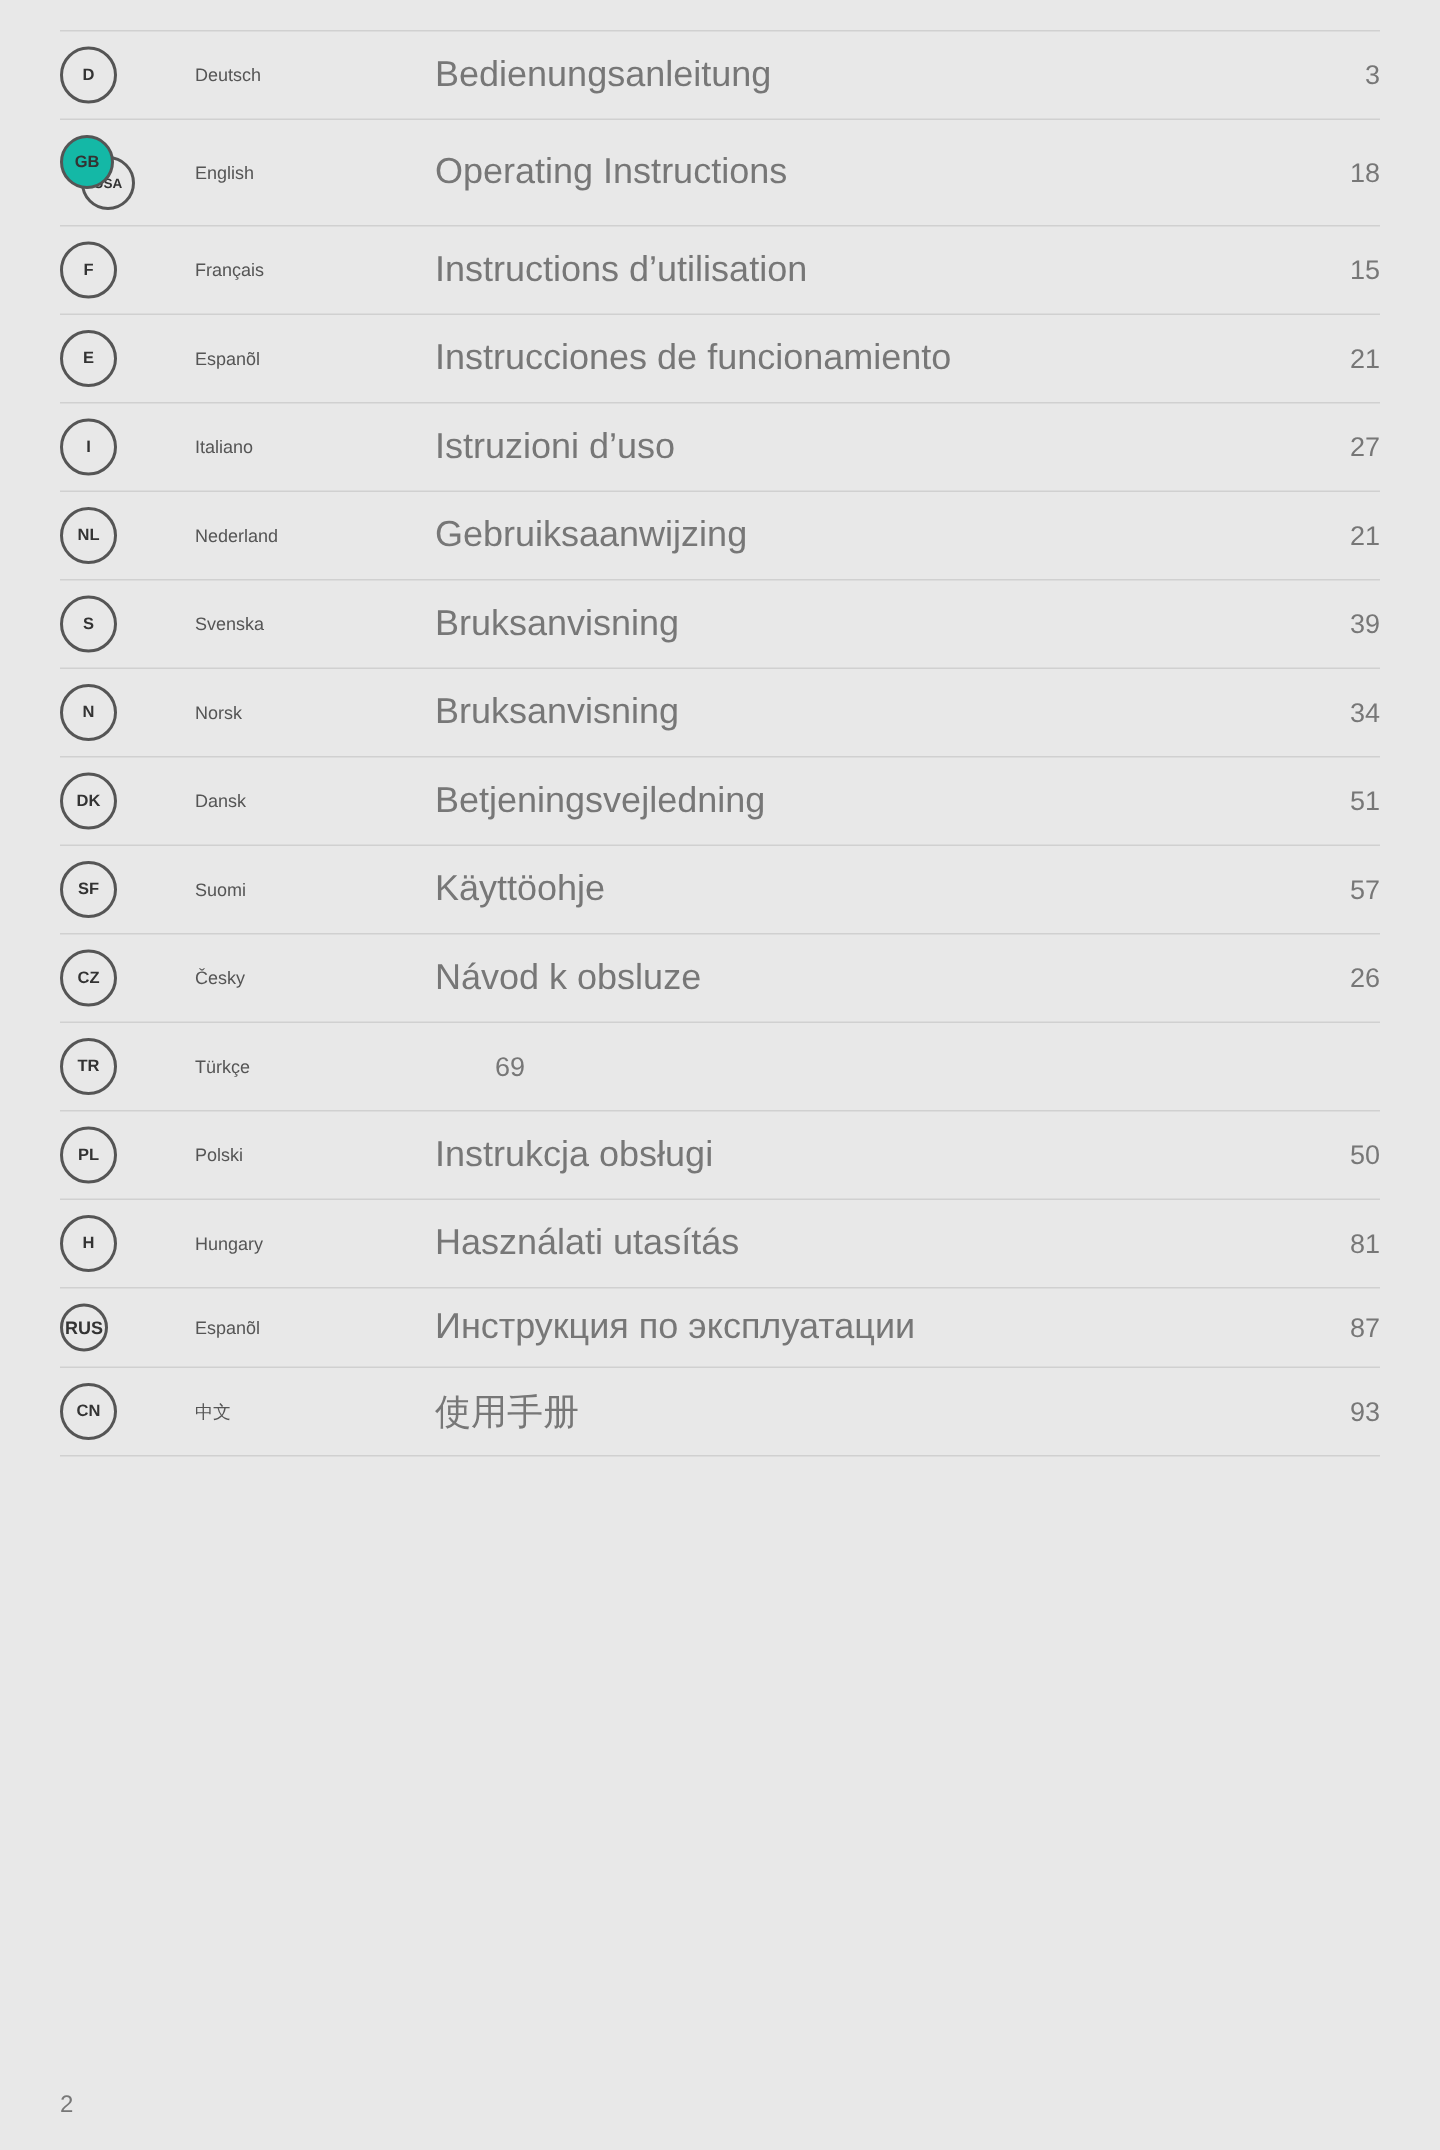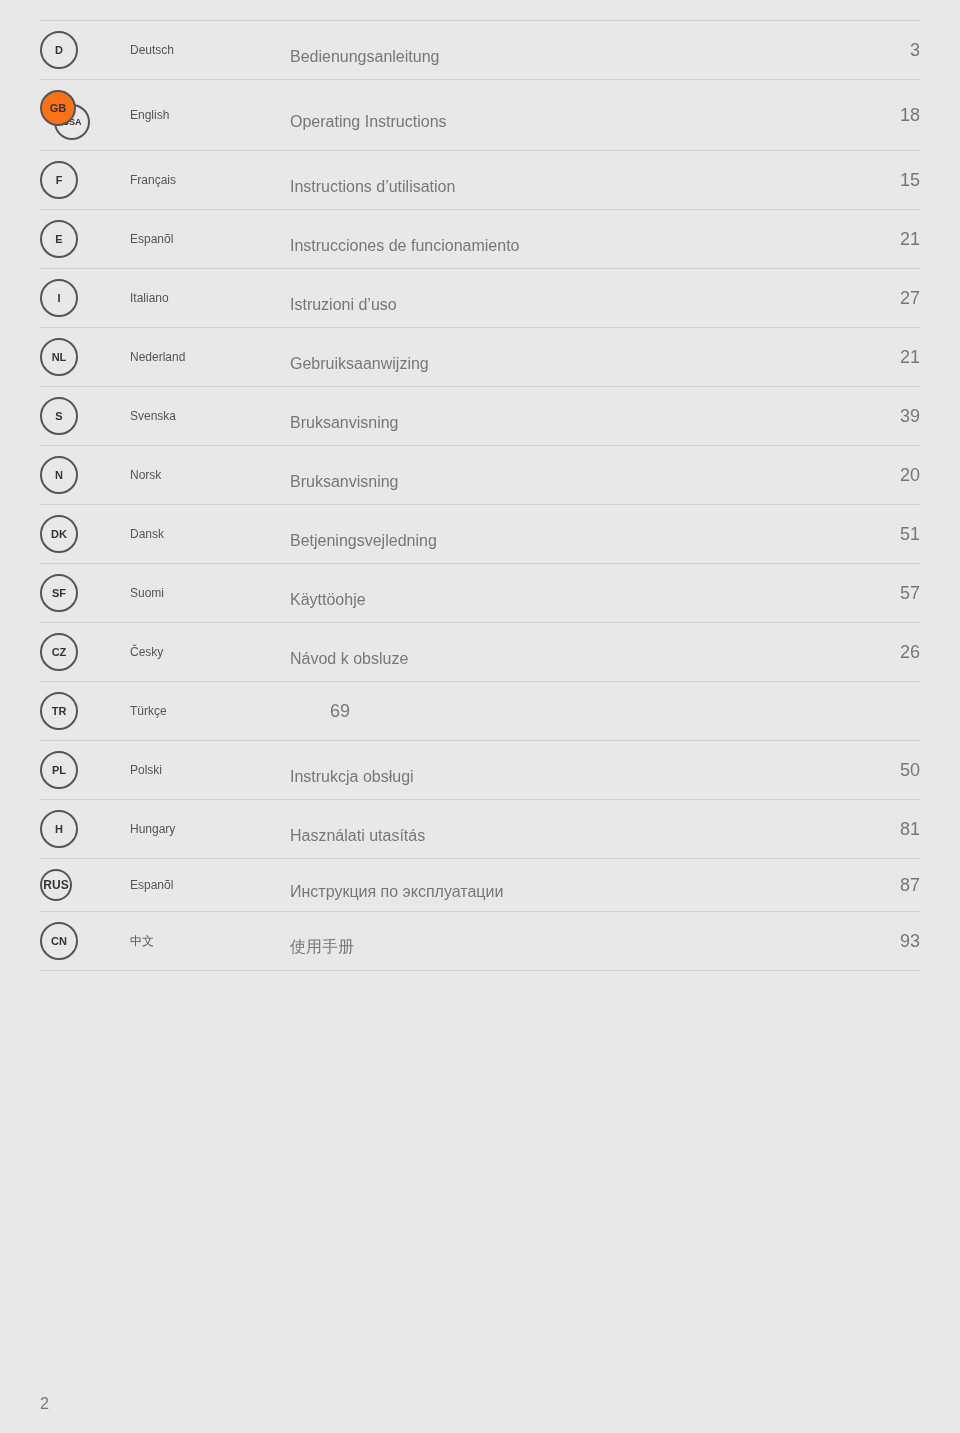--- a/index.html
+++ b/index.html
@@ -80,21 +80,21 @@
       top: 0;
       left: 0;
       width: 36px;
       height: 36px;
       font-size: 11px;
       display: inline-flex;
       align-items: center;
       justify-content: center;
       border: 2px solid #555;
       border-radius: 50%;
-      background-color: #f97316;
+      background-color: #14b8a6;
       color: #333;
       font-weight: bold;
       z-index: 2;
     }
 
     .badge-stack .badge-bottom {
       position: absolute;
       top: 14px;
       left: 14px;
       width: 36px;
@@ -113,23 +113,22 @@
 
     .lang-name {
       width: 160px;
       font-size: 12px;
       color: #555;
       flex-shrink: 0;
     }
 
     .lang-description {
       flex: 1;
-      font-size: 16px;
+      font-size: 24px;
       color: #777;
-      margin-top: 13px;
     }
 
     .lang-page {
       width: 60px;
       text-align: right;
       font-size: 18px;
       color: #777;
       flex-shrink: 0;
     }
 
@@ -203,21 +202,21 @@
       <div class="lang-name">Svenska</div>
       <div class="lang-description">Bruksanvisning</div>
       <div class="lang-page">39</div>
     </div>
     <div class="language-row">
       <div class="badge-container">
         <div class="badge badge-lg">N</div>
       </div>
       <div class="lang-name">Norsk</div>
       <div class="lang-description">Bruksanvisning</div>
-      <div class="lang-page">20</div>
+      <div class="lang-page">34</div>
     </div>
     <div class="language-row">
       <div class="badge-container">
         <div class="badge badge-lg">DK</div>
       </div>
       <div class="lang-name">Dansk</div>
       <div class="lang-description">Betjeningsvejledning</div>
       <div class="lang-page">51</div>
     </div>
     <div class="language-row">

